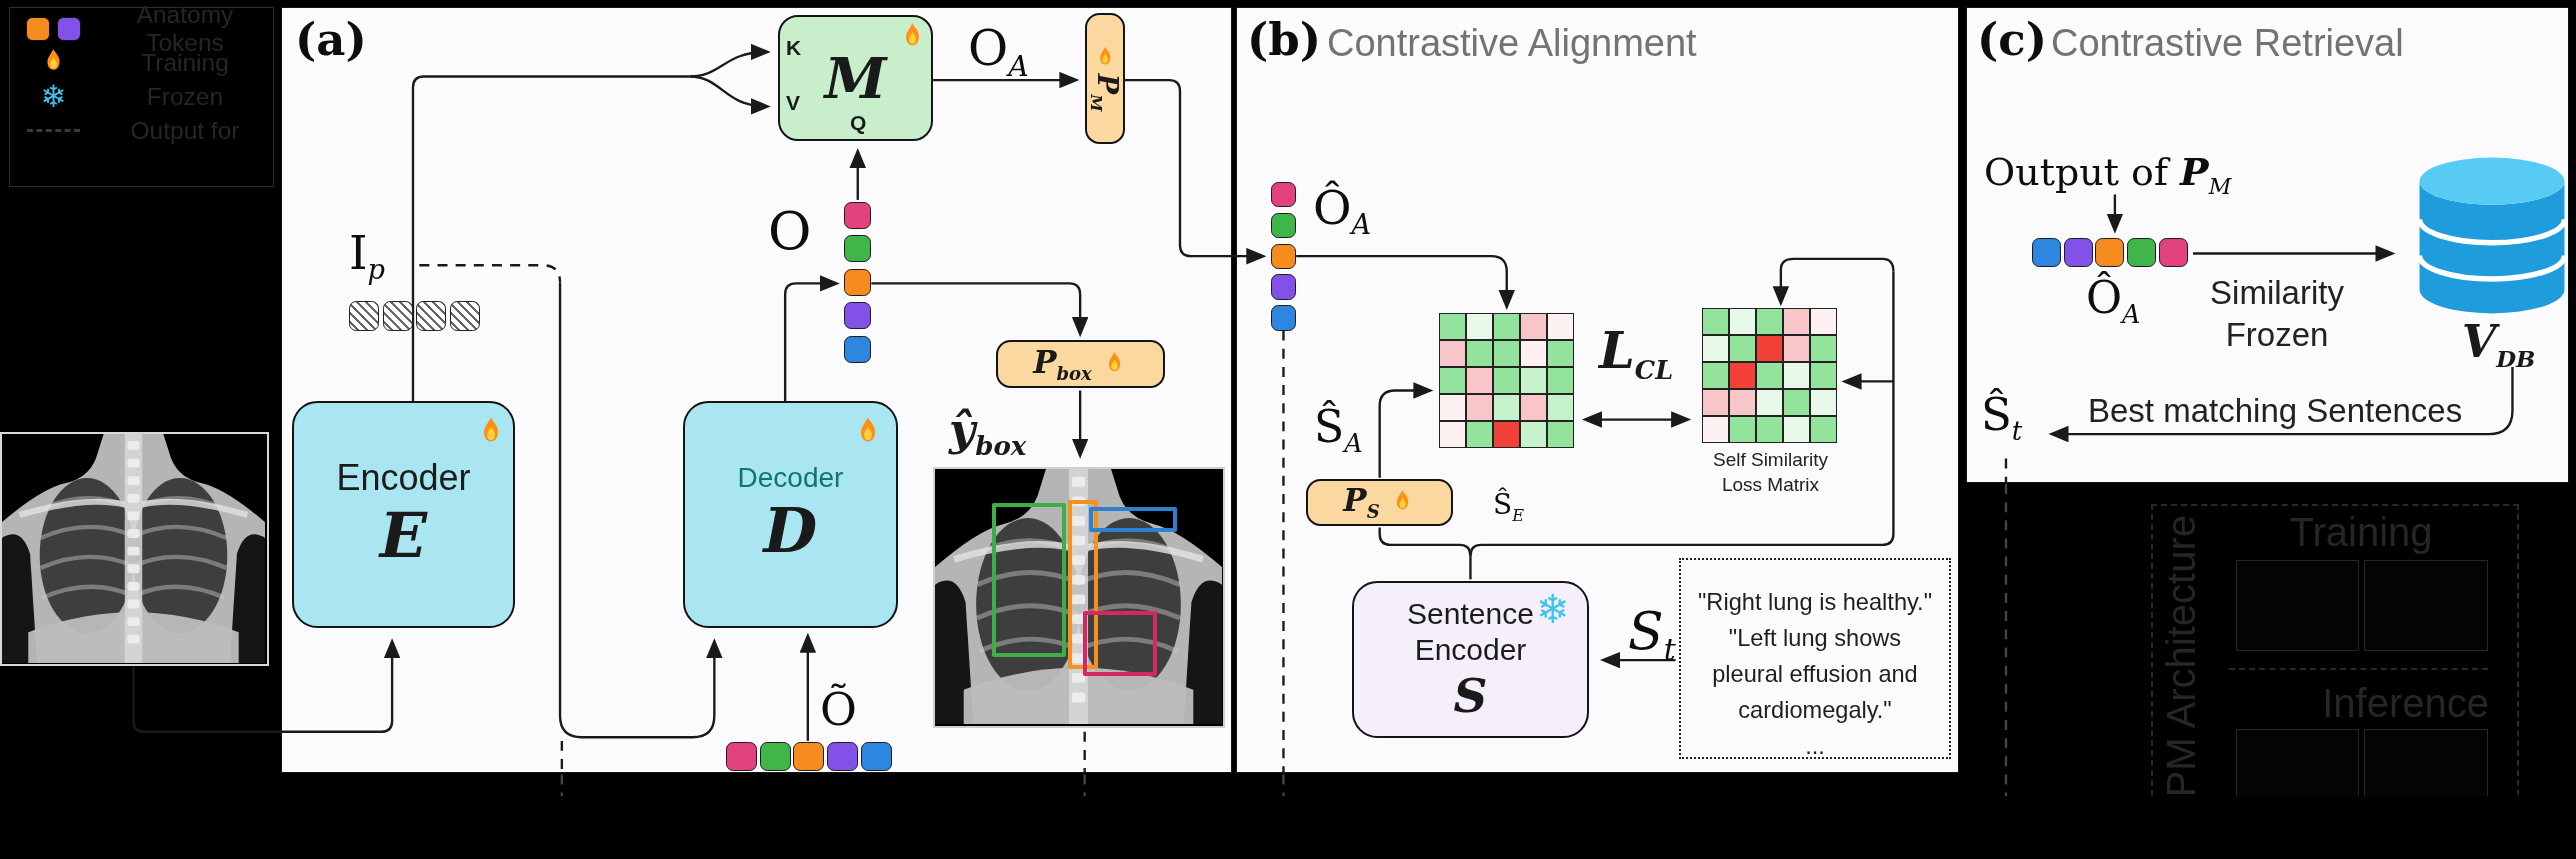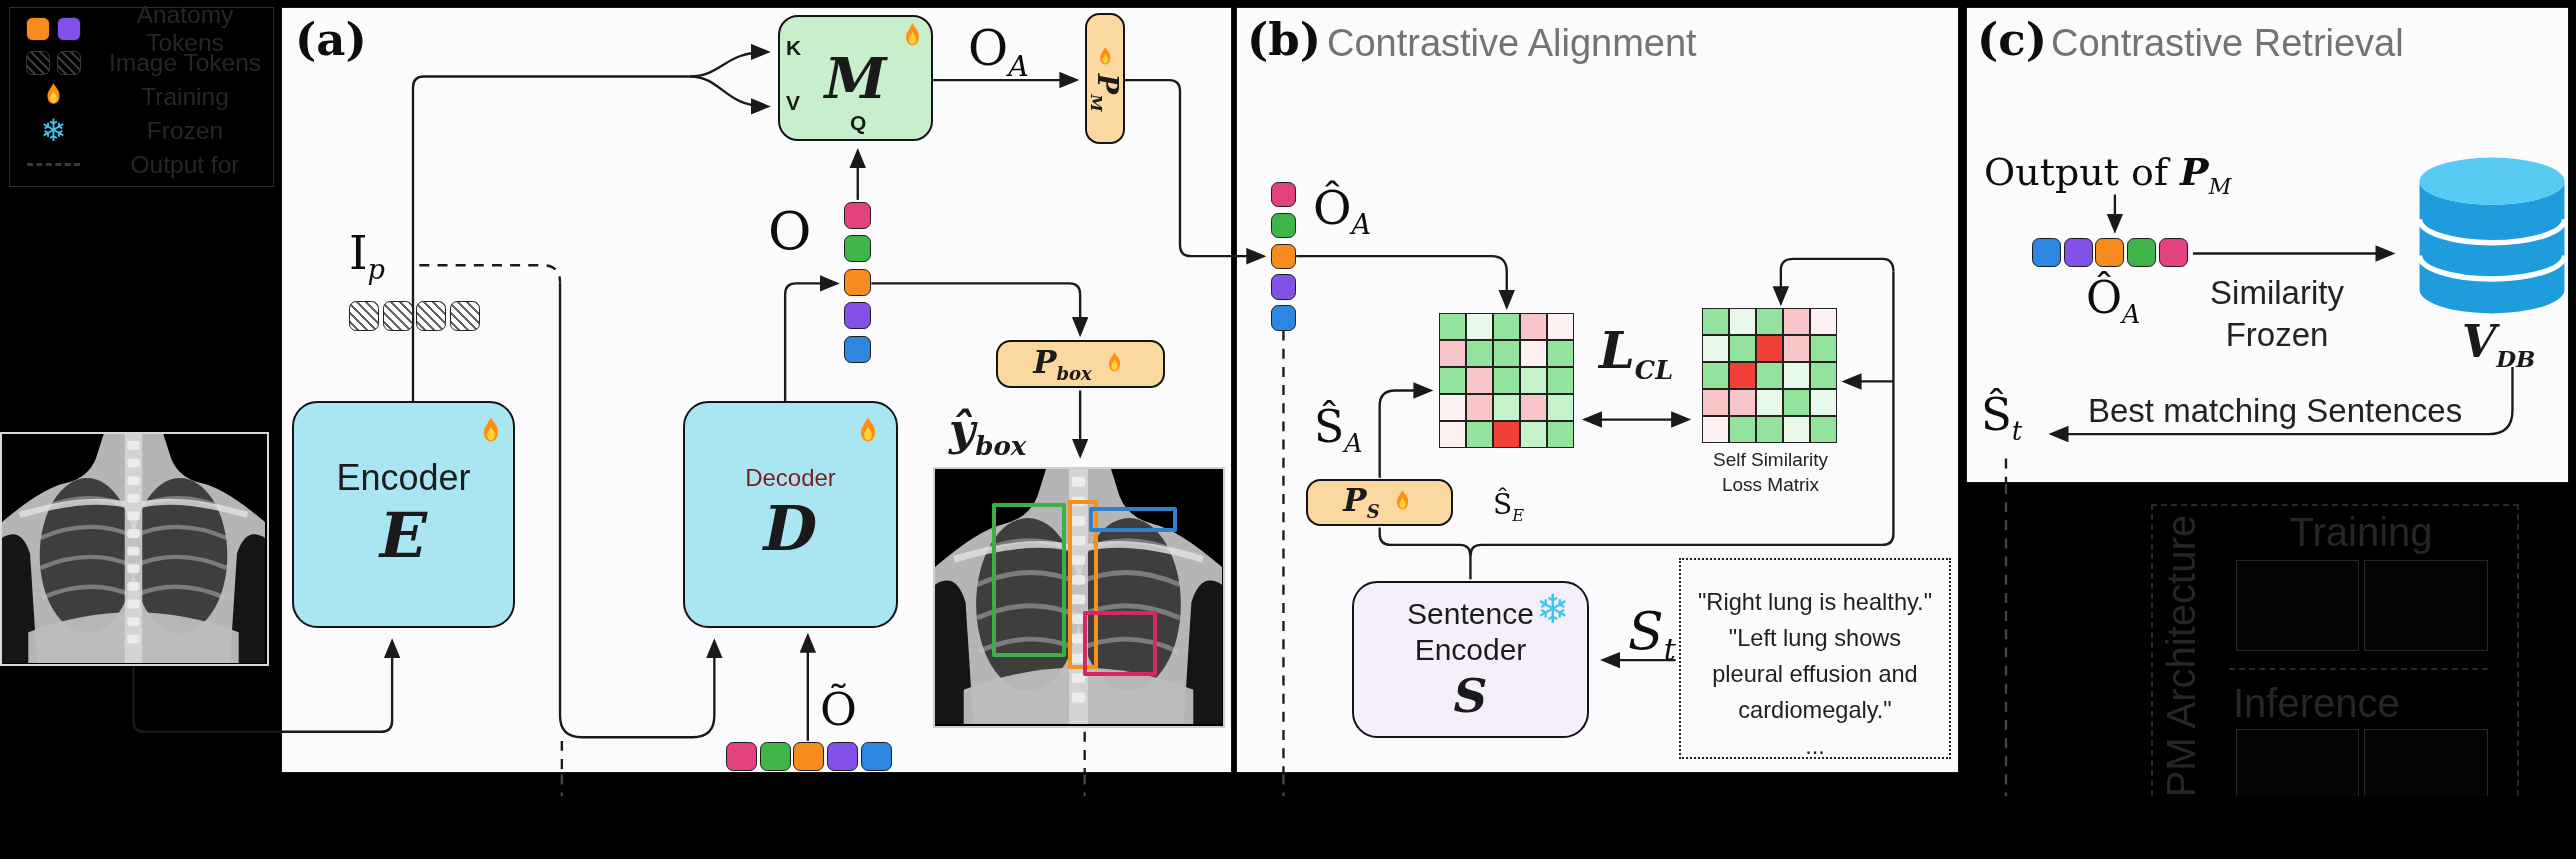--- a/index.html
+++ b/index.html
@@ -156,27 +156,20 @@
   <div class="legend">
     <div class="lrow">
       <div class="licon">
         <div class="lsq" style="background:#f68c1e"></div>
           <div class="lsq" style="background:#8252e8"></div>
       </div>
       <div class="llab">Anatomy Tokens</div>
     </div>
     <div class="lrow">
       <div class="licon">
-        <div class="lhat"></div>
-          <div class="lhat"></div>
-      </div>
-      <div class="llab">Image Tokens</div>
-    </div>
-    <div class="lrow">
-      <div class="licon">
         <svg width="29" height="29" viewBox="0 0 24 24">
             <use href="#flame"></use>
           </svg>
       </div>
       <div class="llab">Training</div>
     </div>
     <div class="lrow">
       <div class="licon snow" style="font-size:31px;">❄</div>
       <div class="llab">Frozen</div>
     </div>
@@ -210,21 +203,21 @@
     <div style="font-size:36px;color:#1c1c1c;">Encoder</div>
     <div class="scr" style="font-size:62px;">E</div>
   </div>
   <div class="abs" style="left:474px;top:416px;">
     <svg width="34" height="34" viewBox="0 0 24 24">
         <use href="#flame"></use>
       </svg>
   </div>
 
   <div class="bigbox" style="left:683px;top:401px;width:215px;height:227px;background:#a9e6f2;">
-    <div style="font-size:24px;color:#7f1d1d;">Decoder</div>
+    <div style="font-size:28px;color:#0f766e;">Decoder</div>
     <div class="scr" style="font-size:62px;">D</div>
   </div>
   <div class="abs" style="left:851px;top:416px;">
     <svg width="34" height="34" viewBox="0 0 24 24">
         <use href="#flame"></use>
       </svg>
   </div>
 
   <div class="bigbox" style="left:778px;top:15.4px;width:155px;height:126px;background:#c8eecb;border-radius:20px;">
     <div class="scr" style="font-size:56px;">M</div>
@@ -434,18 +427,18 @@
   <div class="abs mathlbl" style="left:1981px;top:388px;font-size:45px;">
     <span>Ŝ</span><sub>t</sub>
   </div>
 
   <div class="abs ghost" style="left:2151px;top:504px;width:368px;height:331px;border:2.7px dashed #292929;box-sizing:border-box;"></div>
   <div class="abs ghost" style="left:2131px;top:504px;width:100px;height:331px;display:flex;align-items:center;justify-content:center;writing-mode:vertical-rl;transform:rotate(180deg);font-size:40px;">APM Architecture</div>
   <div class="abs ghost" style="left:2233px;top:510px;width:256px;text-align:center;font-size:40px;">Training</div>
   <div class="grect" style="left:2236px;top:560px;width:123px;height:91px;"></div>
   <div class="grect" style="left:2364px;top:560px;width:124px;height:91px;"></div>
   <div class="abs ghost" style="left:2229px;top:668px;width:259px;border-top:2.7px dashed #292929;"></div>
-  <div class="abs ghost" style="left:2233px;top:681px;width:256px;text-align:left;font-size:40px;">Inference</div>
+  <div class="abs ghost" style="left:2233px;top:681px;width:256px;text-align:right;font-size:40px;">Inference</div>
   <div class="grect" style="left:2236px;top:729px;width:123px;height:91px;"></div>
   <div class="grect" style="left:2364px;top:729px;width:124px;height:91px;"></div>
 
 </div>
 
 
 </body></html>

